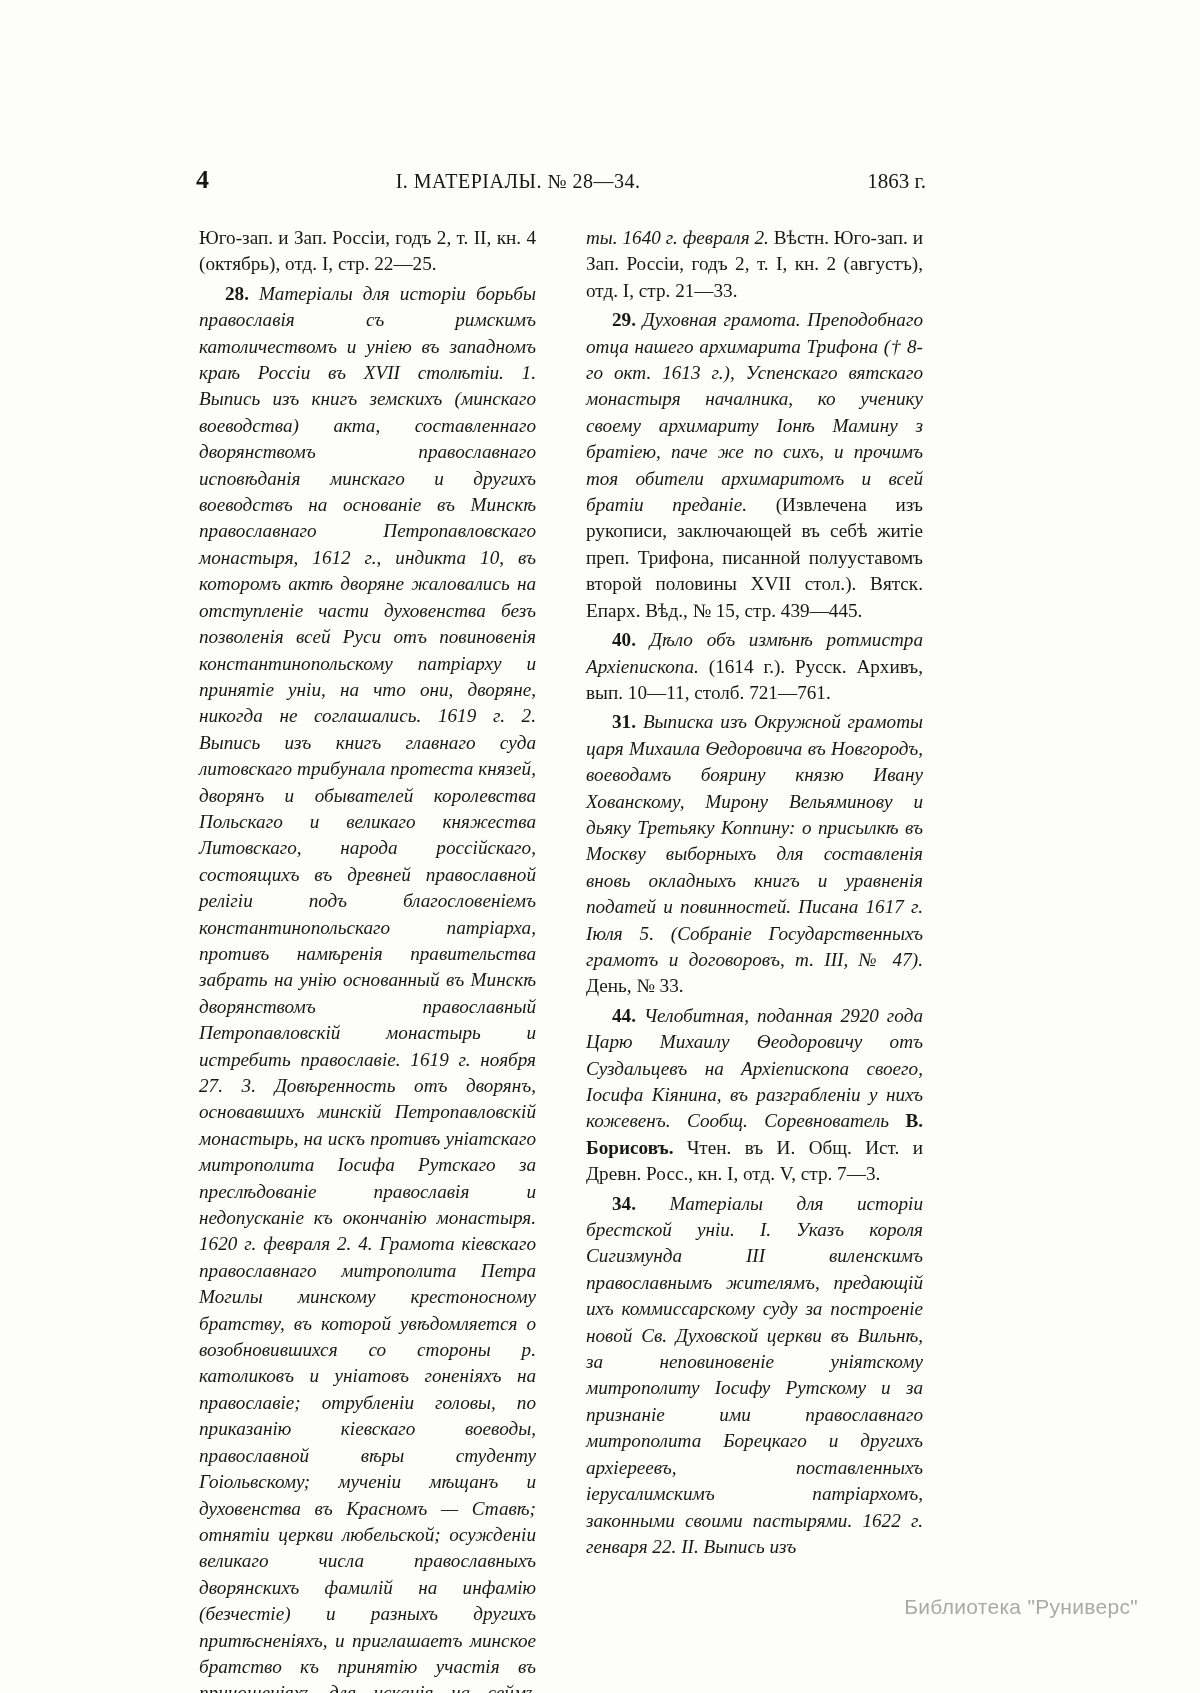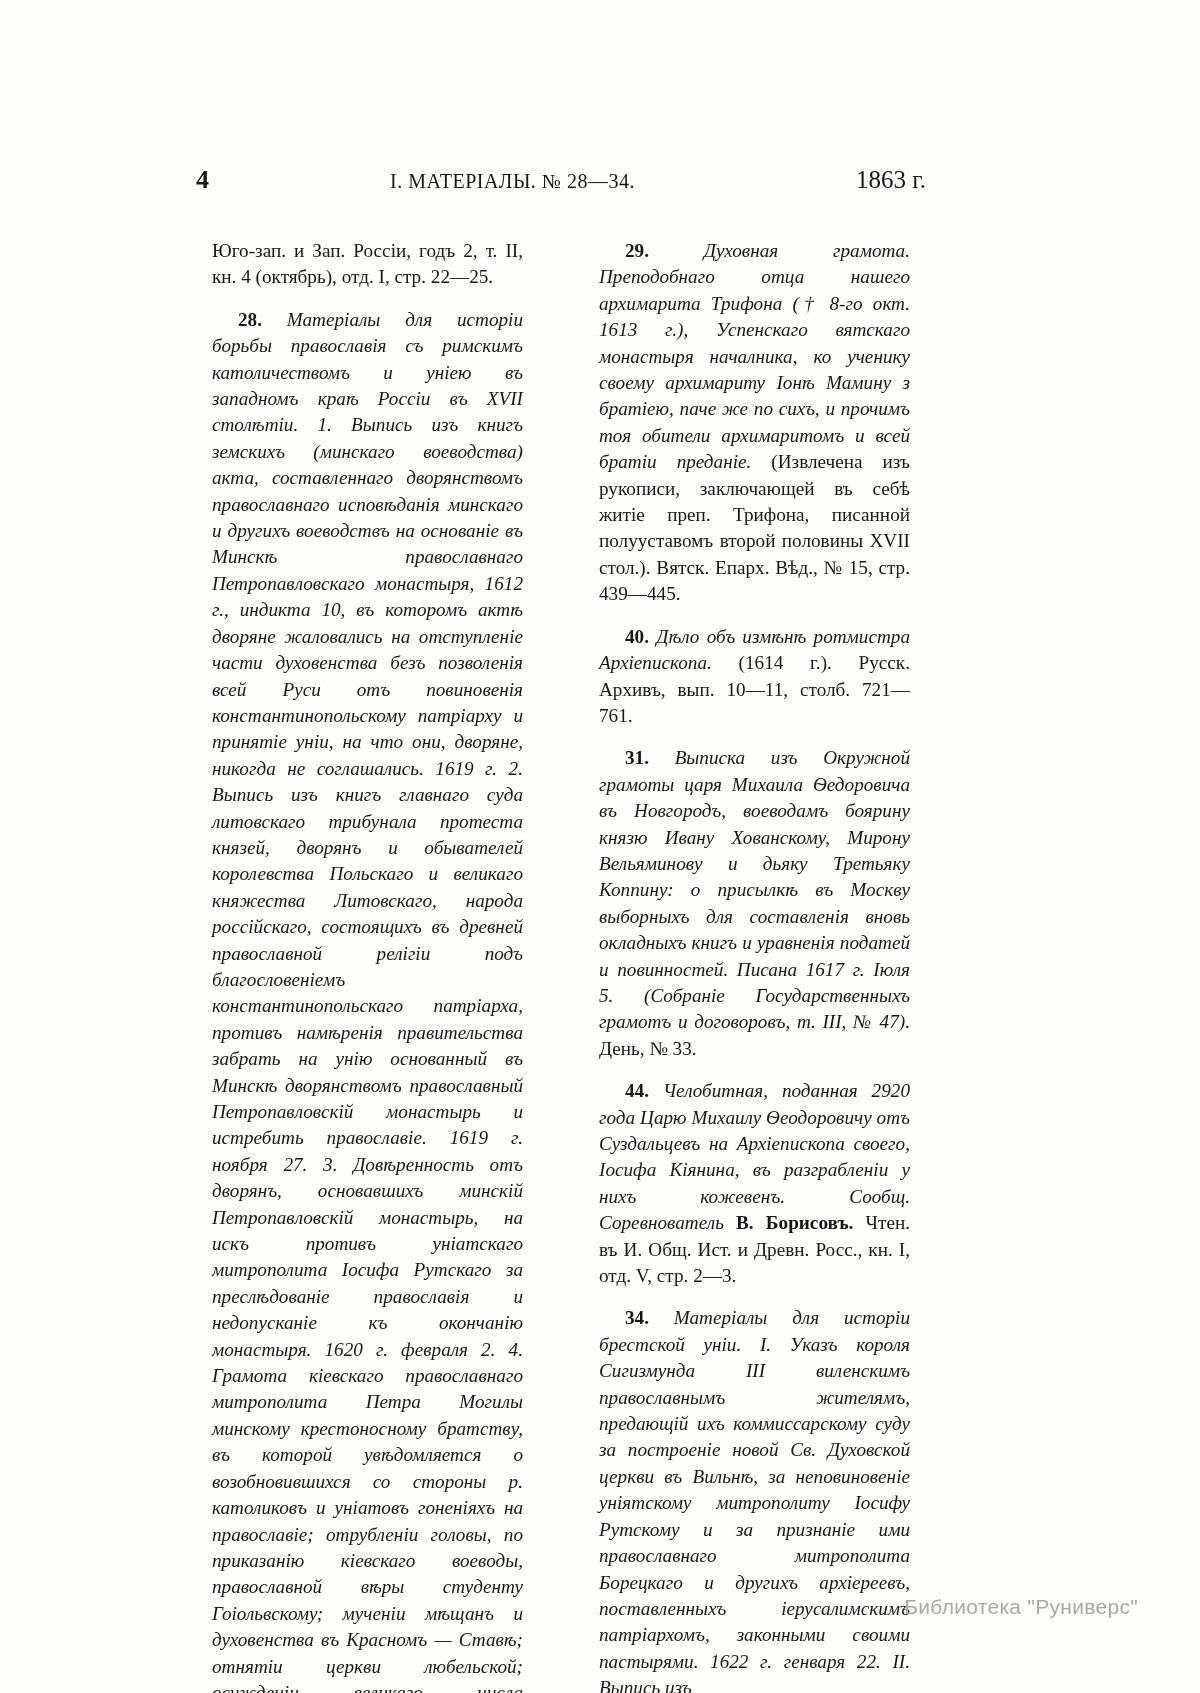--- a/index.html
+++ b/index.html
@@ -35,40 +35,40 @@
   .header .folio {
     font-weight: bold;
     font-size: 26px;
   }
   .header .center {
     font-size: 20px;
     letter-spacing: 0.5px;
     margin-left: -40px;
   }
   .header .year {
-    font-size: 25px;
+    font-size: 21px;
   }
   .columns {
     position: absolute;
     left: 196px;
     top: 222px;
     width: 730px;
     display: flex;
     gap: 44px;
   }
   .col {
     width: 343px;
     font-size: 19.2px;
     line-height: 26.4px;
     text-align: justify;
     text-justify: inter-word;
     hyphens: manual;
   }
   .col p {
-    margin: 16px;
+    margin: 3px;
   }
   .col p + p {
     margin-top: 0px;
   }
   .indent {
     text-indent: 26px;
   }
   .num {
     font-weight: bold;
     font-style: normal;
@@ -101,23 +101,24 @@
   </div>
 
   <div class="columns">
 
     <div class="col">
       <p>Юго-зап. и Зап. Россіи, годъ 2, т. II, кн. 4 (октябрь), отд. I, стр. 22—25.</p>
       <p class="indent"><span class="num">28.</span><span class="it"> Матеріалы для исторіи борьбы православія съ римскимъ католичествомъ и уніею въ западномъ краѣ Россіи въ XVII столѣтіи. 1. Выпись изъ книгъ земскихъ (минскаго воеводства) акта, составленнаго дворянствомъ православнаго исповѣданія минскаго и другихъ воеводствъ на основаніе въ Минскѣ православнаго Петропавловскаго монастыря, 1612 г., индикта 10, въ которомъ актѣ дворяне жаловались на отступленіе части духовенства безъ позволенія всей Руси отъ повиновенія константинопольскому патріарху и принятіе уніи, на что они, дворяне, никогда не соглашались. 1619 г. 2. Выпись изъ книгъ главнаго суда литовскаго трибунала протеста князей, дворянъ и обывателей королевства Польскаго и великаго княжества Литовскаго, народа россійскаго, состоящихъ въ древней православной релігіи подъ благословеніемъ константинопольскаго патріарха, противъ намѣренія правительства забрать на унію основанный въ Минскѣ дворянствомъ православный Петропавловскій монастырь и истребить православіе. 1619 г. ноября 27. 3. Довѣренность отъ дворянъ, основавшихъ минскій Петропавловскій монастырь, на искъ противъ уніатскаго митрополита Іосифа Рутскаго за преслѣдованіе православія и недопусканіе къ окончанію монастыря. 1620 г. февраля 2. 4. Грамота кіевскаго православнаго митрополита Петра Могилы минскому крестоносному братству, въ которой увѣдомляется о возобновившихся со стороны р. католиковъ и уніатовъ гоненіяхъ на православіе; отрубленіи головы, по приказанію кіевскаго воеводы, православной вѣры студенту Гоіольвскому; мученіи мѣщанъ и духовенства въ Красномъ — Ставѣ; отнятіи церкви любельской; осужденіи великаго числа православныхъ дворянскихъ фамилій на инфамію (безчестіе) и разныхъ другихъ притѣсненіяхъ, и приглашаетъ минское братство къ принятію участія въ приношеніяхъ для исканія на сеймъ защи-</span></p>
     </div>
 
     <div class="col">
+      <p><span class="it">ты. 1640 г. февраля 2.</span><span> Вѣстн. Юго-зап. и Зап. Россіи, годъ 2, т. I, кн. 2 (августъ), отд. I, стр. 21—33.</span></p>
       <p class="indent"><span class="num">29.</span><span class="it"> Духовная грамота. Преподобнаго отца нашего архимарита Трифона († 8-го окт. 1613 г.), Успенскаго вятскаго монастыря началника, ко ученику своему архимариту Іонѣ Мамину з братіею, паче же по сихъ, и прочимъ тоя обители архимаритомъ и всей братіи преданіе.</span><span> (Извлечена изъ рукописи, заключающей въ себѣ житіе преп. Трифона, писанной полууставомъ второй половины XVII стол.). Вятск. Епарх. Вѣд., № 15, стр. 439—445.</span></p>
       <p class="indent"><span class="num">40.</span><span class="it"> Дѣло объ измѣнѣ ротмистра Архіепископа.</span><span> (1614 г.). Русск. Архивъ, вып. 10—11, столб. 721—761.</span></p>
       <p class="indent"><span class="num">31.</span><span class="it"> Выписка изъ Окружной грамоты царя Михаила Ѳедоровича въ Новгородъ, воеводамъ боярину князю Ивану Хованскому, Мирону Вельяминову и дьяку Третьяку Коппину: о присылкѣ въ Москву выборныхъ для составленія вновь окладныхъ книгъ и уравненія податей и повинностей. Писана 1617 г. Іюля 5. (Собраніе Государственныхъ грамотъ и договоровъ, т. III, № 47).</span><span> День, № 33.</span></p>
-      <p class="indent"><span class="num">44.</span><span class="it"> Челобитная, поданная 2920 года Царю Михаилу Ѳеодоровичу отъ Суздальцевъ на Архіепископа своего, Іосифа Кіянина, въ разграбленіи у нихъ кожевенъ. Сообщ. Соревнователь </span><span class="bd">В. Борисовъ.</span><span> Чтен. въ И. Общ. Ист. и Древн. Росс., кн. I, отд. V, стр. 2—3.</span></p>
+      <p class="indent"><span class="num">44.</span><span class="it"> Челобитная, поданная 2920 года Царю Михаилу Ѳеодоровичу отъ Суздальцевъ на Архіепископа своего, Іосифа Кіянина, въ разграбленіи у нихъ кожевенъ. Сообщ. Соревнователь </span><span class="bd">В. Борисовъ.</span><span> Чтен. въ И. Общ. Ист. и Древн. Росс., кн. I, отд. V, стр. 7—3.</span></p>
       <p class="indent"><span class="num">34.</span><span class="it"> Матеріалы для исторіи брестской уніи. I. Указъ короля Сигизмунда III виленскимъ православнымъ жителямъ, предающій ихъ коммиссарскому суду за построеніе новой Св. Духовской церкви въ Вильнѣ, за неповиновеніе уніятскому митрополиту Іосифу Рутскому и за признаніе ими православнаго митрополита Борецкаго и другихъ архіереевъ, поставленныхъ іерусалимскимъ патріархомъ, законными своими пастырями. 1622 г. генваря 22. II. Выпись изъ</span></p>
     </div>
 
   </div>
 
   <div class="watermark">Библиотека "Руниверс"</div>
 </div>
 
 </body></html>

